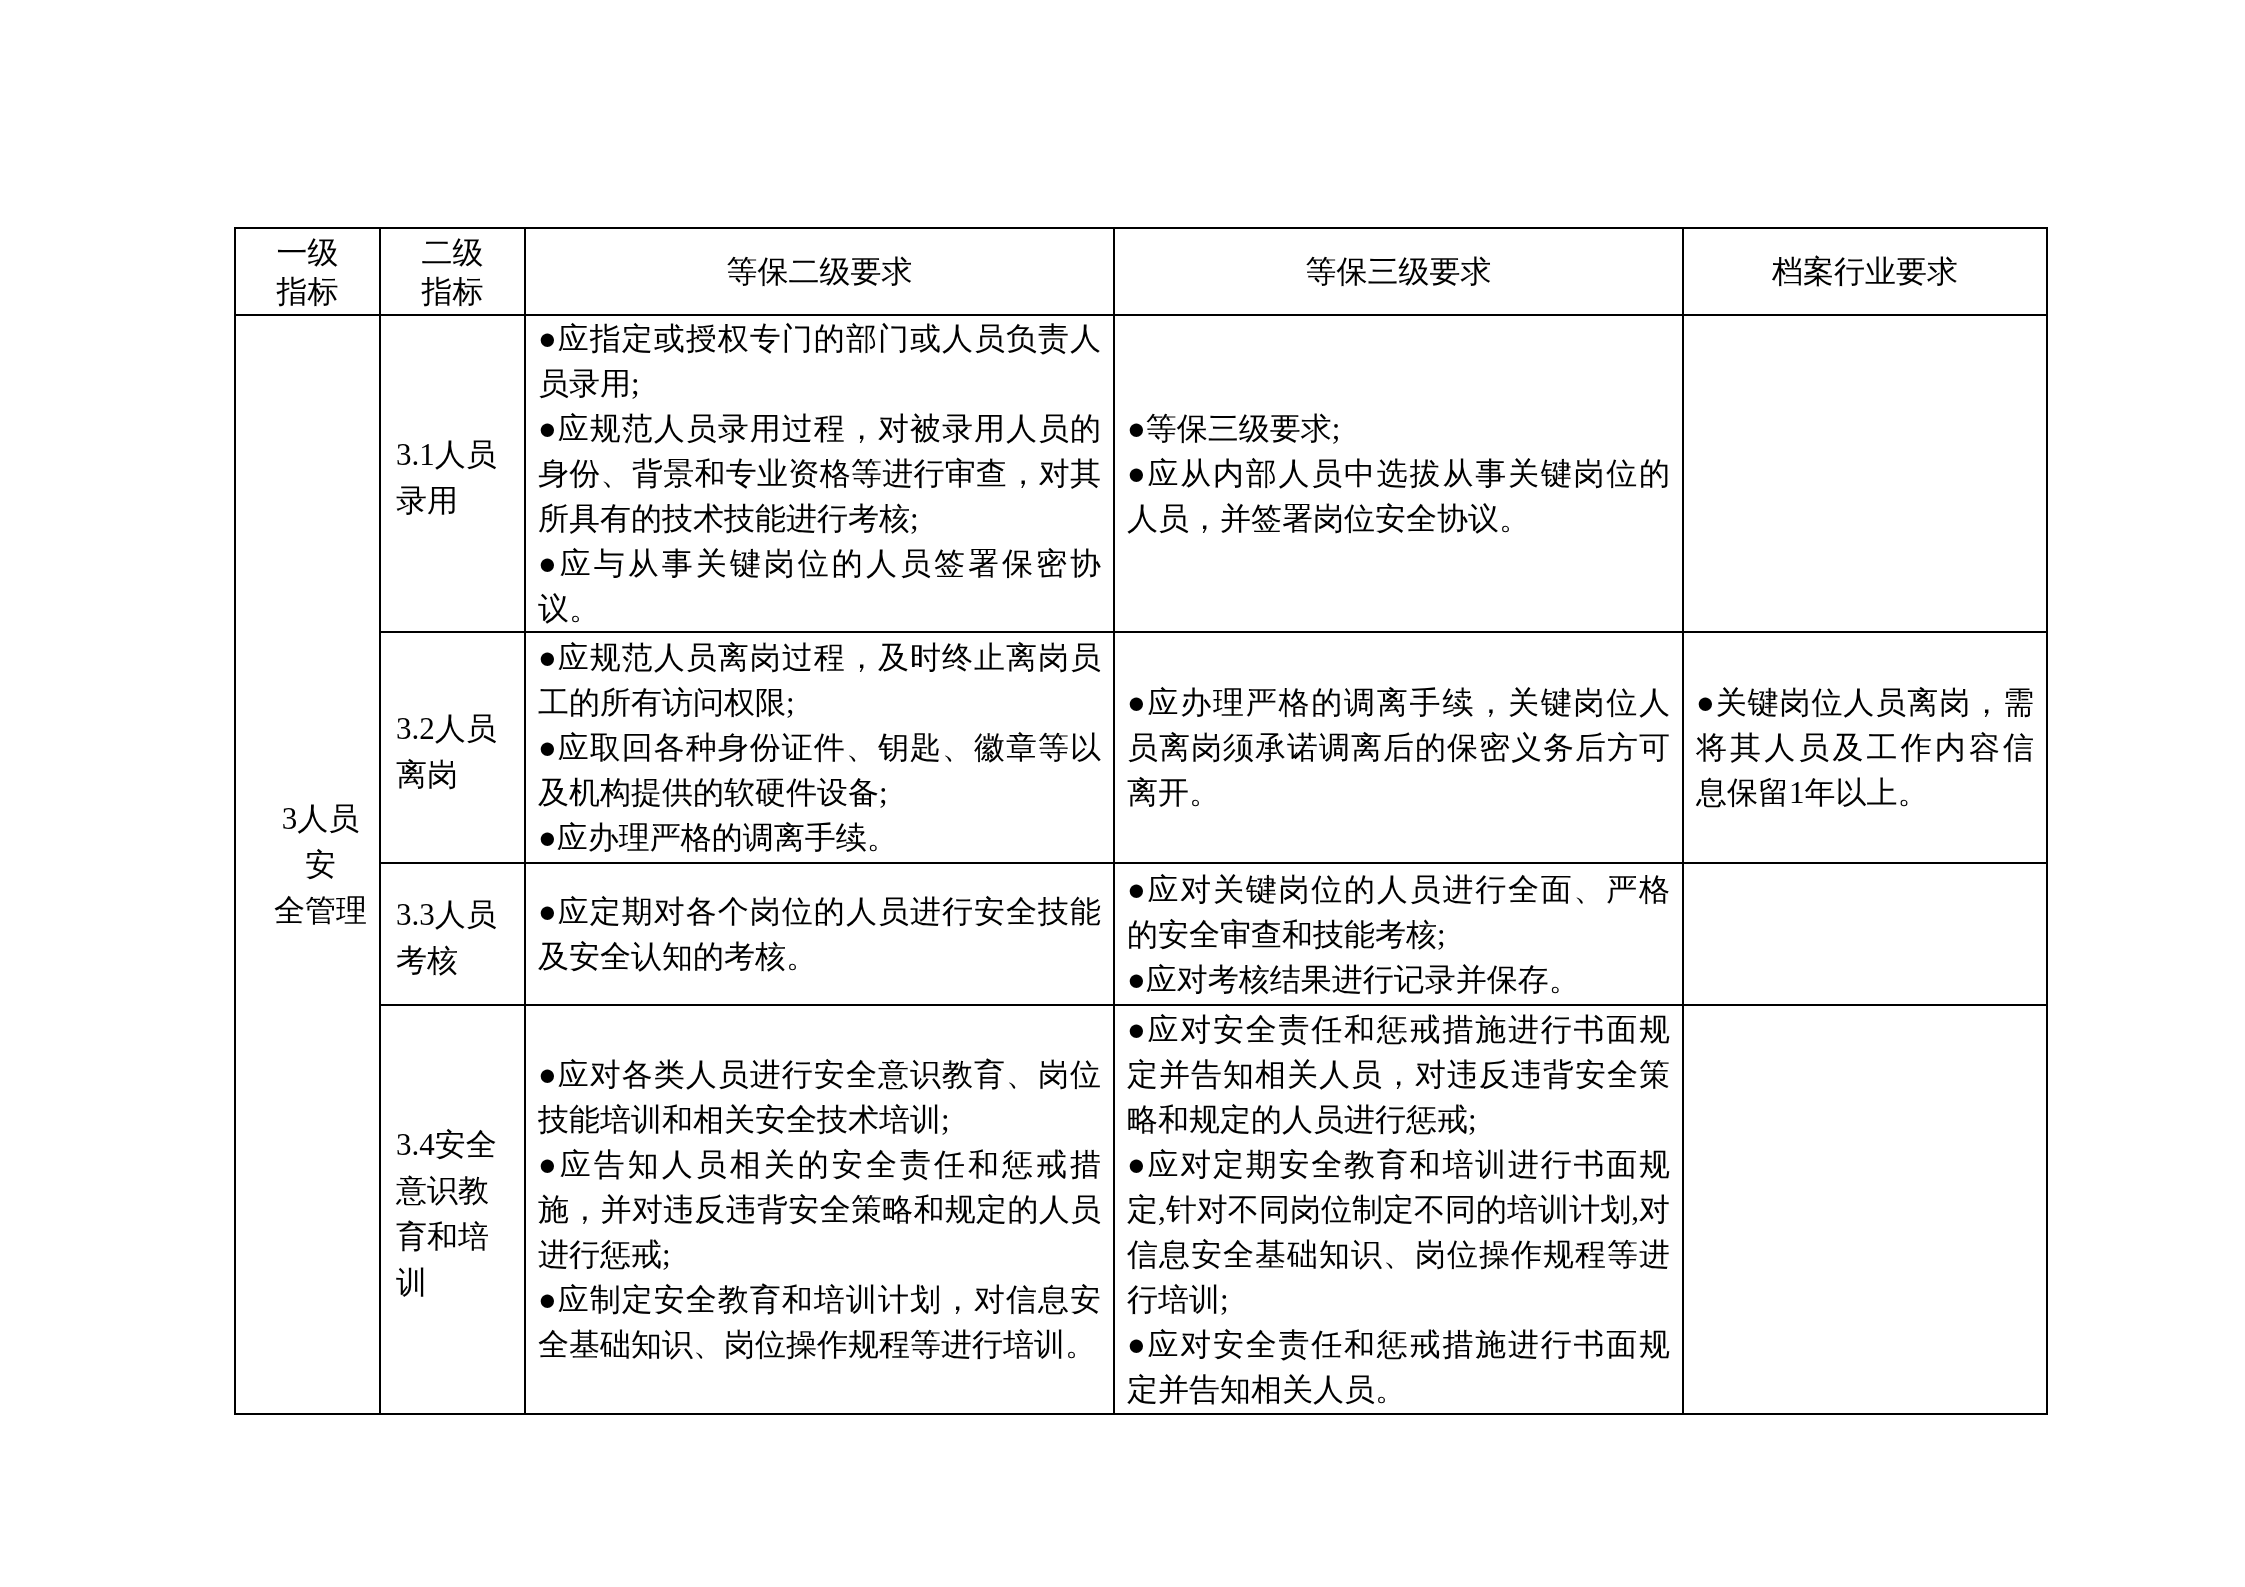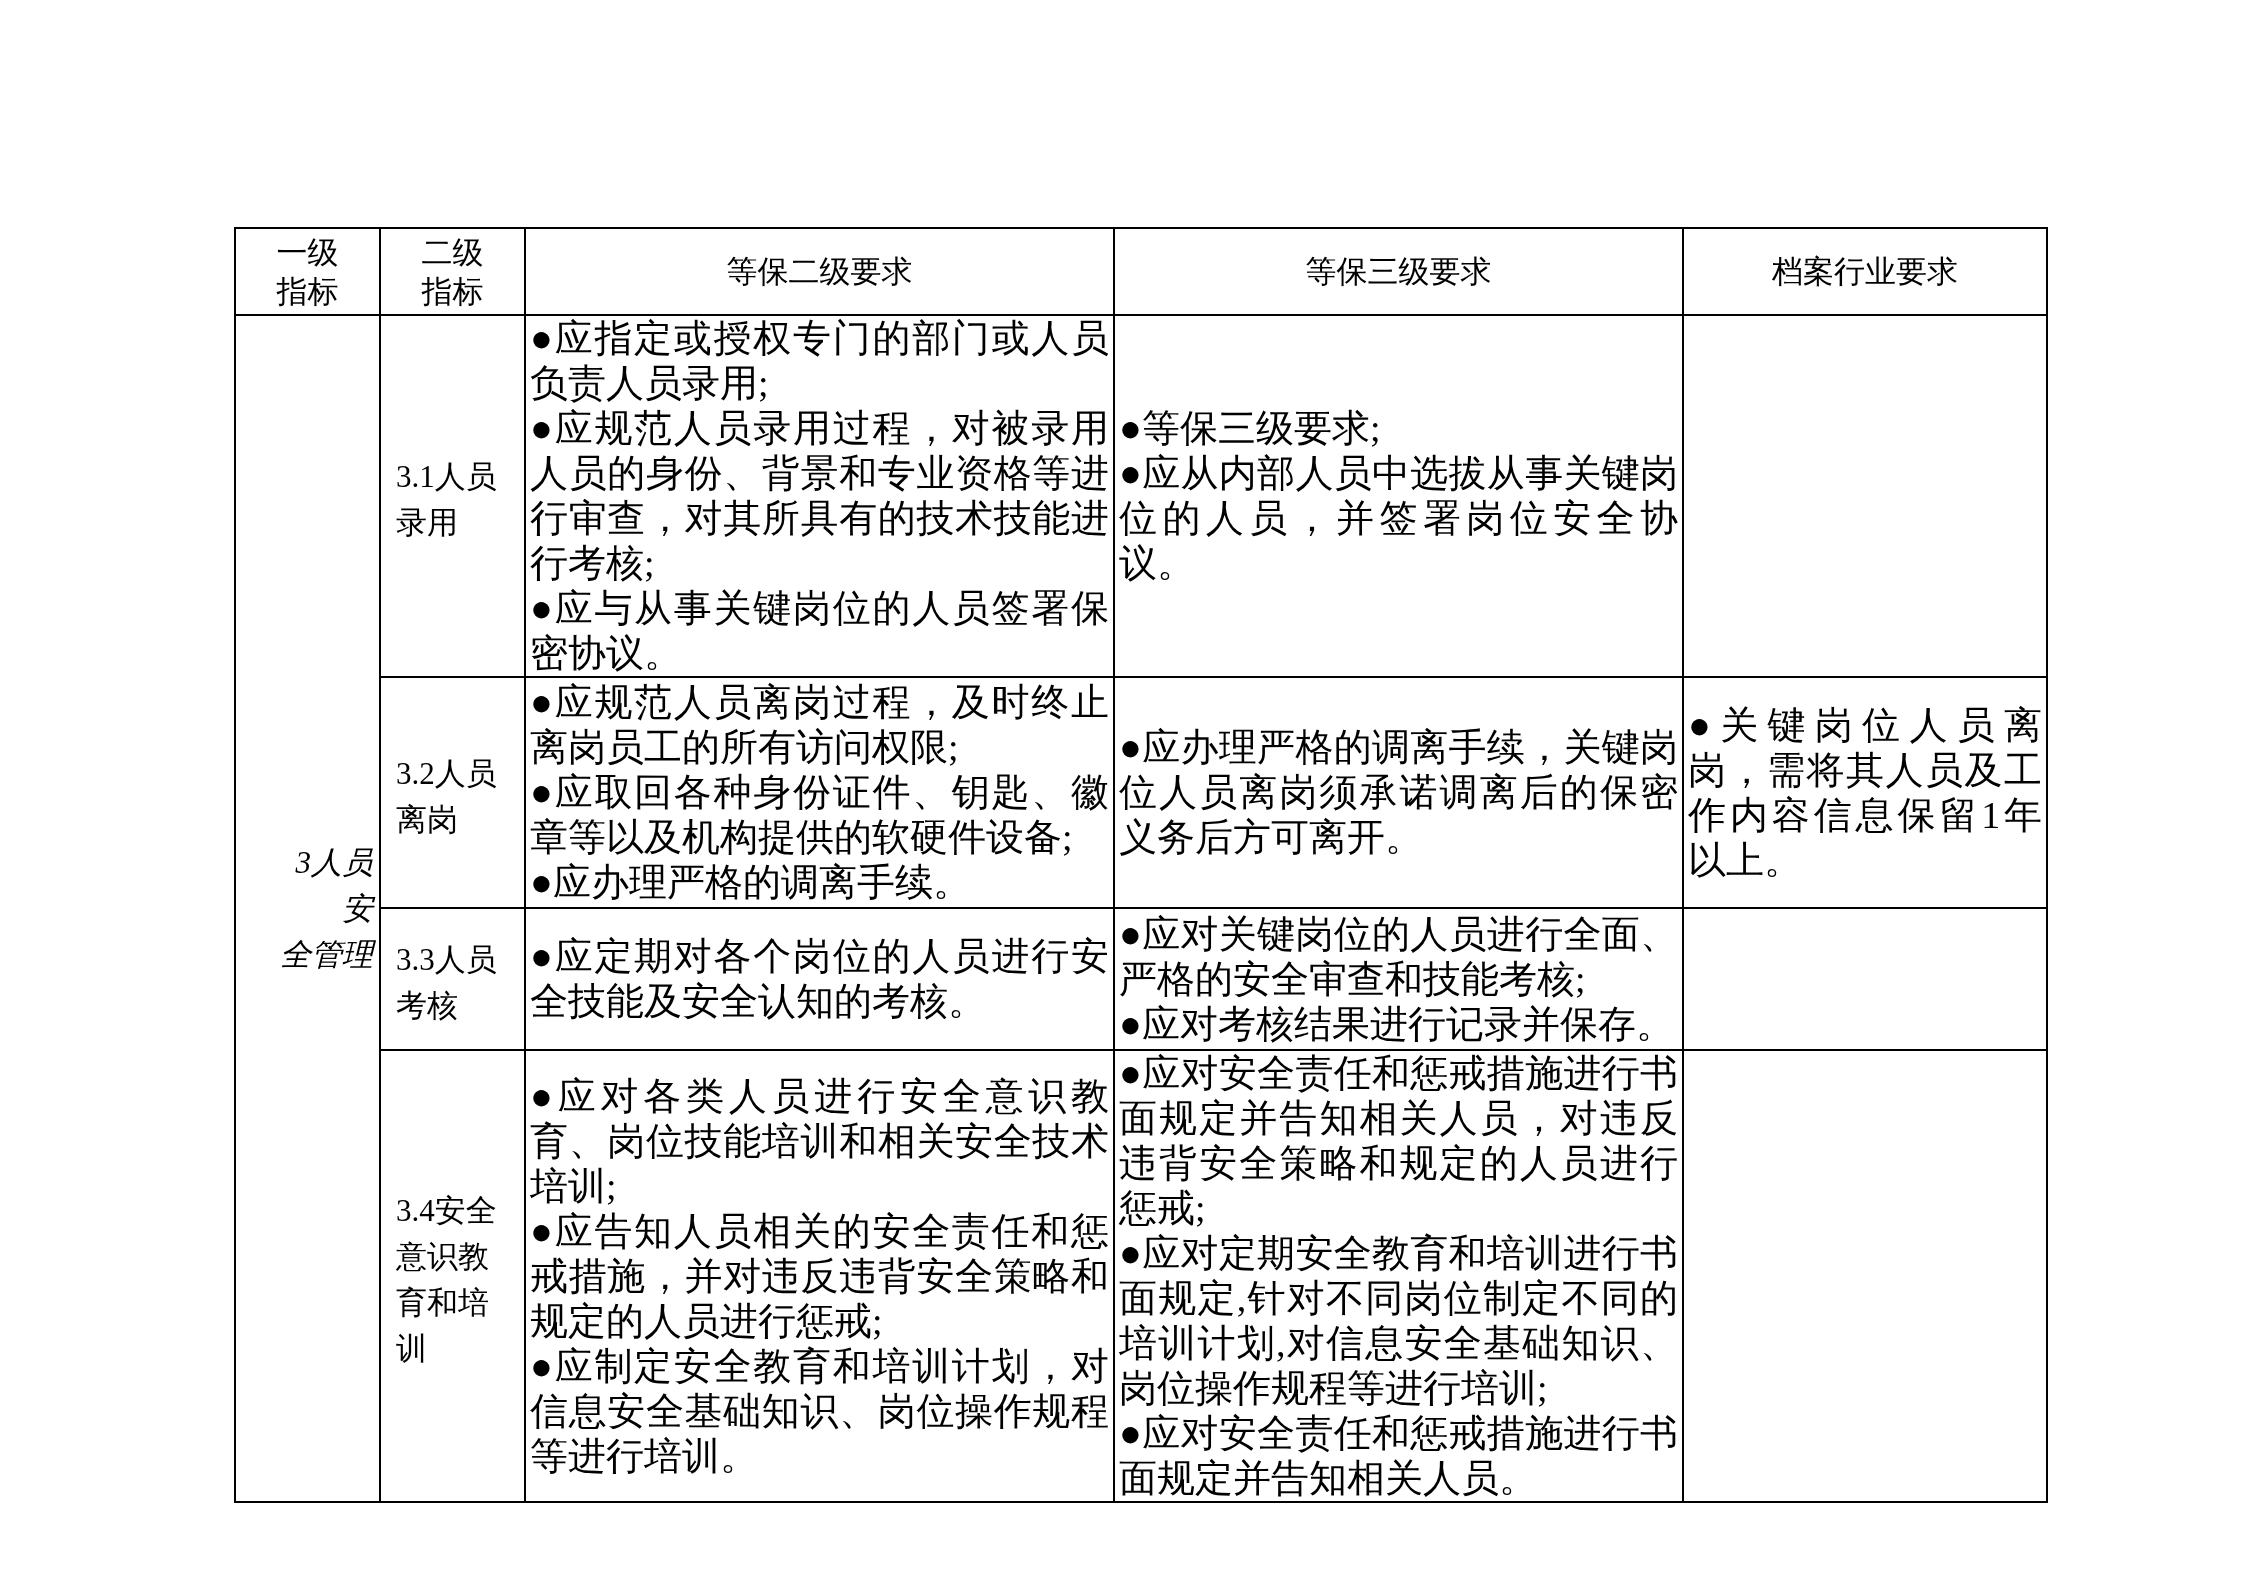--- a/index.html
+++ b/index.html
@@ -42,38 +42,37 @@
     line-height: 39px;
     text-align: center;
     vertical-align: middle;
     white-space: pre-line;
     padding: 0 4px;
   }
   td.ind1 {
     font-size: 31px;
     line-height: 46px;
     vertical-align: middle;
-    text-align: right;
+    text-align: center;
     padding: 0 6px 0 32px;
     white-space: pre-line;
-    font-style: italic;
   }
   td.ind2 {
     font-size: 31px;
     line-height: 46px;
     vertical-align: middle;
     text-align: left;
     padding: 8px 6px 0 15px;
     white-space: pre-line;
   }
   td.req {
-    font-size: 38px;
+    font-size: 31px;
     line-height: 45px;
     vertical-align: middle;
-    padding: 0 4px;
+    padding: 0 12px;
   }
   td.req .req-item {
     text-align: justify;
     text-justify: inter-ideograph;
   }
   tr.row-header { height: 87px; }
   tr.row-1 { height: 273px; }
   tr.row-2 { height: 231px; }
   tr.row-3 { height: 142px; font-family: Liberation Serif, serif; }
   tr.row-4 { height: 409px; }

